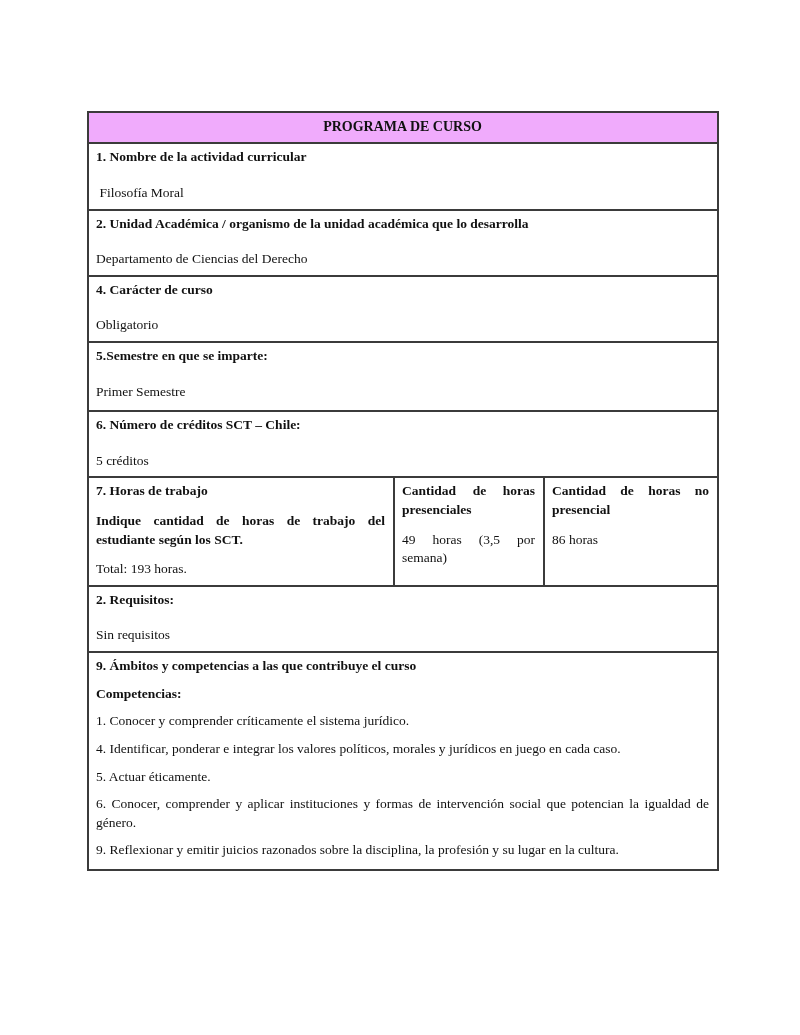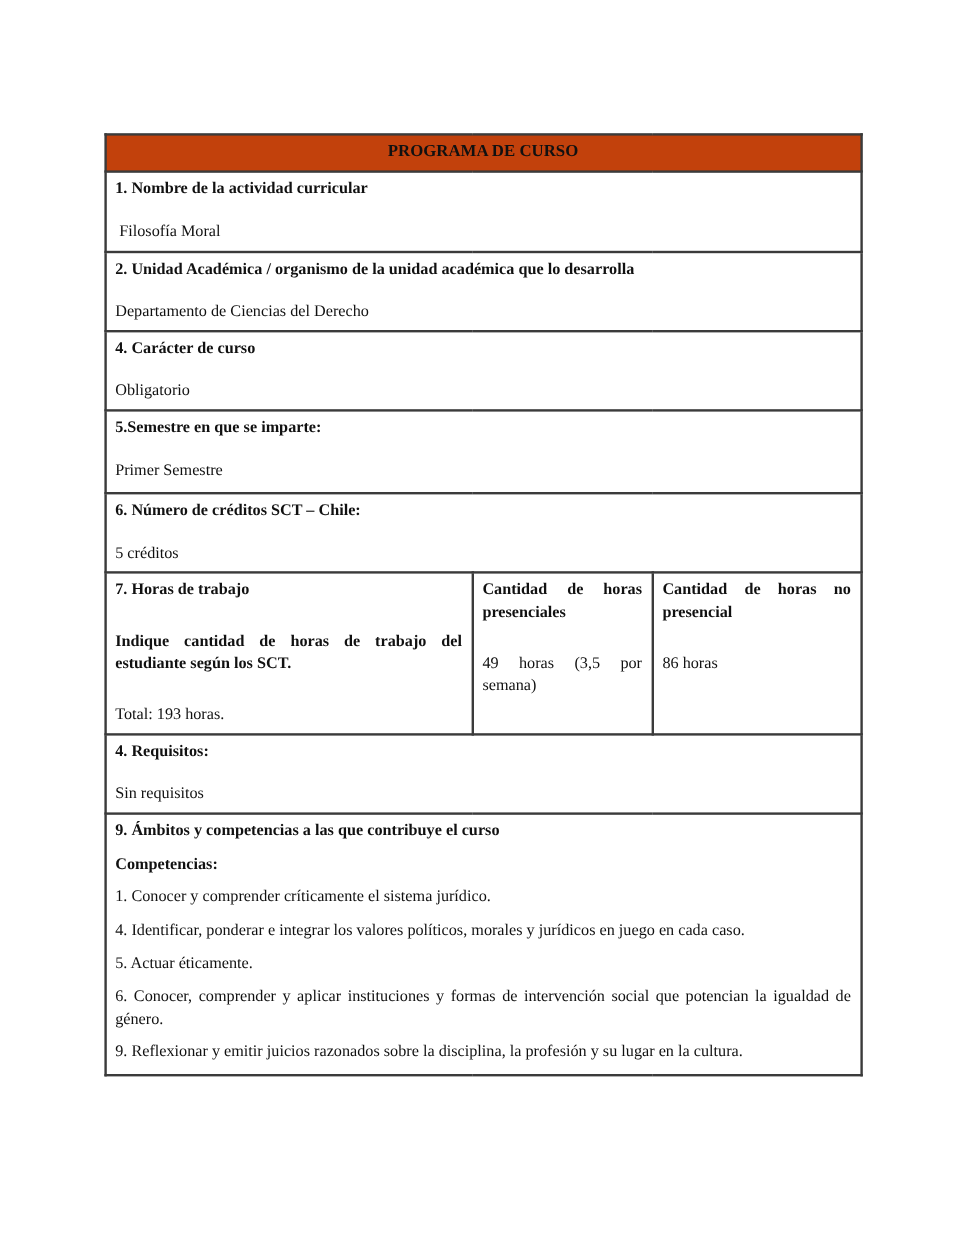--- a/index.html
+++ b/index.html
@@ -22,40 +22,40 @@
     table-layout: fixed;
     font-size: 13.5px;
     line-height: 1.38;
   }
   table.program td {
     border: 2px solid #3b3b3b;
     vertical-align: top;
     padding: 4px 8px 6px 7px;
   }
   td.title-cell {
-    background: #c2410c;
+    background: #f0abfc;
     text-align: center;
     font-weight: bold;
     font-size: 14px;
     height: 28px;
     padding-top: 2px;
   }
   .label { font-weight: bold; }
   .value { margin-top: 17px; white-space: pre-wrap; }
   .r1 { height: 50px; }
   .r2 { height: 65px; }
   .r3 { height: 66px; }
   .r4 { height: 65px; }
   .r5 { height: 69px; }
   .r6 { height: 64px; }
   .r7 { height: 105px; }
   .r8 { height: 60px; }
   .r9 { height: 218px; }
   .just { text-align: justify; }
-  .para { margin-top: 24px; }
+  .para { margin-top: 11px; }
   .hours-cell .label { text-align: justify; }
   .comp-subtitle { font-weight: bold; margin-top: 9px; }
   .comp-item { margin-top: 9px; text-align: justify; }
 </style>
 </head>
 <body>
 
 <div class="page">
   <table class="program">
     <colgroup>
@@ -116,21 +116,21 @@
         <div class="para just">49 horas (3,5 por semana)</div>
       </td>
       <td class="r7 hours-cell">
         <div class="label just">Cantidad de horas no presencial</div>
         <div class="para">86 horas</div>
       </td>
     </tr>
 
     <tr>
       <td colspan="3" class="r8">
-        <div class="label">4. Requisitos:</div>
+        <div class="label">2. Requisitos:</div>
         <div class="value">Sin requisitos</div>
       </td>
     </tr>
 
     <tr>
       <td colspan="3" class="r9">
         <div class="label">9. Ámbitos y competencias a las que contribuye el curso</div>
         <div class="comp-subtitle">Competencias:</div>
         <p class="comp-item">1. Conocer y comprender críticamente el sistema jurídico.</p>
         <p class="comp-item">4. Identificar, ponderar e integrar los valores políticos, morales y jurídicos en juego en cada caso.</p>

